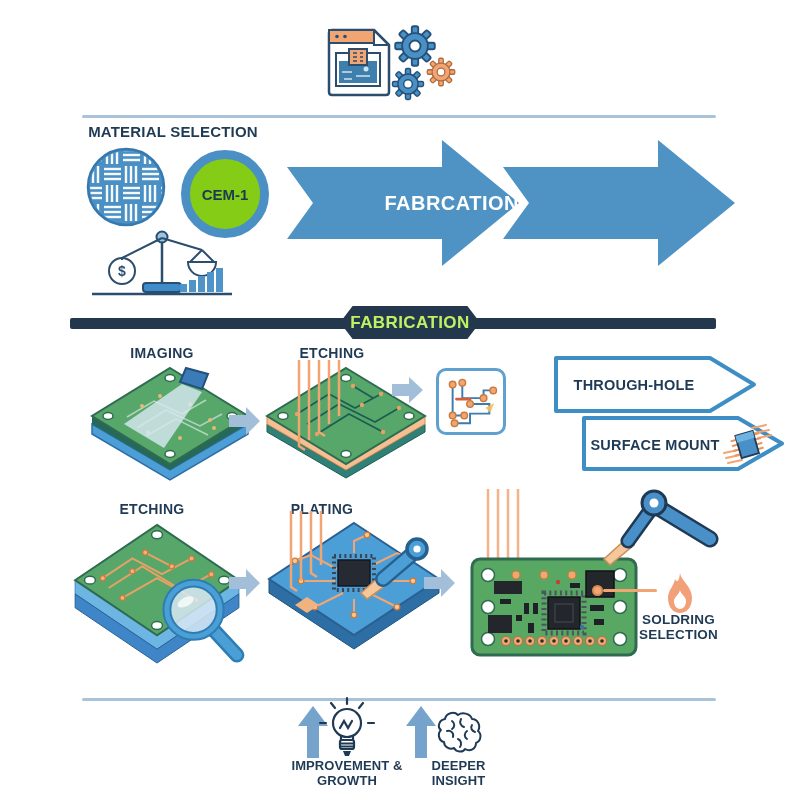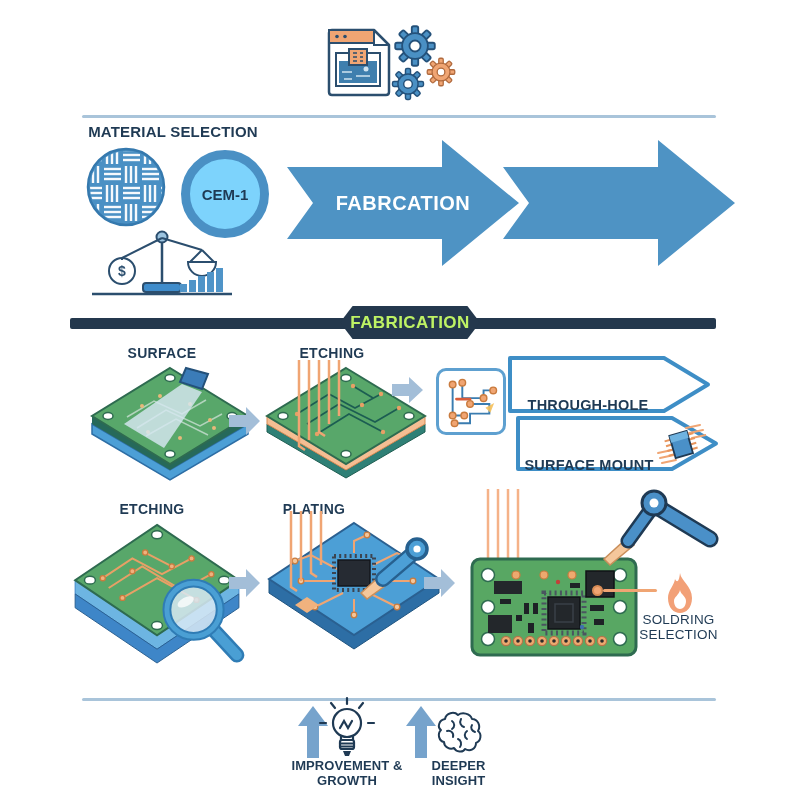--- a/index.html
+++ b/index.html
@@ -2,39 +2,39 @@
 <html><head>
 <meta charset="utf-8">
 <style>
   html,body{margin:0;padding:0;background:#fff;}
   #stage{position:relative;width:800px;height:800px;background:#ffffff;overflow:hidden;
          font-family:"Liberation Sans",sans-serif;}
   .abs{position:absolute;}
   .lbl{font-weight:700;color:#1f3a54;text-align:center;}
   .divider{background:#a9c4da;height:3px;border-radius:2px;}
   .step-label{font-size:14px;letter-spacing:.3px;}
-  .proc-arrow{display:flex;align-items:center;justify-content:center;}
+  .proc-arrow{display:flex;align-items:center;justify-content:flex-end;}
   .proc-arrow span{position:relative;z-index:2;color:#fff;font-weight:700;font-size:20px;letter-spacing:.5px;}
   .proc-arrow svg{position:absolute;left:0;top:0;z-index:1;}
   .banner-bar{background:#24384d;border-radius:2px;}
   .banner-hex{background:#24384d;display:flex;align-items:center;justify-content:center;
               clip-path:polygon(9% 0%,91% 0%,100% 50%,91% 100%,9% 100%,0% 50%);}
   .banner-hex span{color:#bef264;font-weight:700;font-size:17px;letter-spacing:.4px;}
-  .opt-banner{display:flex;align-items:flex-end;}
+  .opt-banner{display:flex;align-items:center;margin-left:46px;}
   .opt-banner svg.shape{position:absolute;left:0;top:0;}
   .opt-banner .opt-label{position:relative;z-index:2;width:100%;text-align:center;
        padding-right:44px;box-sizing:border-box;font-weight:700;font-size:14.5px;color:#1f3a54;letter-spacing:.2px;}
-  .cem-ring{border:9px solid #4a90c4;border-radius:50%;background:#7dd3fc;
+  .cem-ring{border:9px solid #4a90c4;border-radius:50%;background:#84cc16;
             display:flex;align-items:center;justify-content:center;}
   .cem-ring span{font-weight:700;font-size:15px;color:#1f3a54;}
   .schembox{border:3px solid #5ea0d0;border-radius:10px;background:#fff;box-sizing:border-box;
             display:flex;align-items:center;justify-content:center;}
   .callout-line{background:#f0a573;border-radius:2px;}
   .callout-dot{width:11px;height:11px;border-radius:50%;background:#f0a573;border:2px solid #d88c55;box-sizing:border-box;}
-  .callout-text div{font-weight:400;font-size:13.5px;line-height:1.14;color:#1f3a54;text-align:center;letter-spacing:.2px;}
+  .callout-text div{font-weight:700;font-size:13.5px;line-height:1.14;color:#1f3a54;text-align:center;letter-spacing:.2px;}
   .foot-label{font-weight:700;font-size:13px;color:#1f3a54;text-align:center;letter-spacing:.1px;}
 </style>
 </head>
 <body>
 
 <div id="stage">
 
   <svg class="abs" style="left:322px;top:20px" width="140" height="88" viewBox="0 0 140 88">
     <defs>
       <g id="gear">
@@ -134,21 +134,21 @@
     <svg width="232" height="126" viewBox="0 0 232 126">
       <polygon points="0,27 155,27 155,0 232,63 155,126 155,99 0,99 26,63" fill="#4e93c4"></polygon>
     </svg>
   </div>
 
   <div class="abs banner-bar" style="left:70px;top:318px;width:646px;height:11px"></div>
   <div class="abs banner-hex" style="left:340px;top:306px;width:140px;height:33px">
     <span>FABRICATION</span>
   </div>
 
-  <div class="abs lbl step-label" style="left:92px;top:345px;width:140px">SURFACE</div>
+  <div class="abs lbl step-label" style="left:92px;top:345px;width:140px">IMAGING</div>
   <div class="abs lbl step-label" style="left:262px;top:345px;width:140px">ETCHING</div>
 
   <svg class="abs" style="left:82px;top:362px" width="175" height="120" viewBox="0 0 175 120">
     <polygon points="10,62 88,108 166,62 166,72 88,118 10,72" fill="#4c9fd6" stroke="#2d6ea5" stroke-width="1.5"></polygon>
     <polygon points="10,54 88,100 166,54 166,62 88,108 10,62" fill="#26695a"></polygon>
     <polygon points="88,6 166,54 88,102 10,54" fill="#58a76a" stroke="#2e6b50" stroke-width="2"></polygon>
     <g stroke="#bcd9c6" stroke-width="1.5" fill="none" opacity="0.9">
       <polyline points="45,55 72,39 100,52 124,38"></polyline>
       <polyline points="55,66 84,48 118,64 140,52"></polyline>
       <polyline points="64,74 94,57 126,73"></polyline>
@@ -235,21 +235,21 @@
       </g>
     </svg>
   </div>
 
   <div class="abs opt-banner" style="left:508px;top:356px;width:204px;height:57px">
     <svg class="shape" width="204" height="57" viewBox="0 0 204 57">
       <polygon points="2,2 156,2 200,28.5 156,55 2,55" fill="#fff" stroke="#3e8ec6" stroke-width="4" stroke-linejoin="round"></polygon>
     </svg>
     <div class="opt-label">THROUGH-HOLE</div>
   </div>
-  <div class="abs opt-banner" style="left:516px;top:416px;width:204px;height:57px">
+  <div class="abs opt-banner" style="left:536px;top:416px;width:204px;height:57px">
     <svg class="shape" width="204" height="55" viewBox="0 0 204 55">
       <polygon points="2,2 156,2 200,27.5 156,53 2,53" fill="#fff" stroke="#3e8ec6" stroke-width="4" stroke-linejoin="round"></polygon>
     </svg>
     <div class="opt-label" style="padding-right:58px">SURFACE MOUNT</div>
     <svg class="abs" style="left:140px;top:8px" width="50" height="40" viewBox="0 0 50 40">
       <g stroke="#f0a573" stroke-width="2" stroke-linecap="round">
         <line x1="30" y1="4" x2="44" y2="1"></line>
           <line x1="33" y1="9" x2="47" y2="6"></line>
           <line x1="36" y1="14" x2="50" y2="11"></line>
         <line x1="2" y1="29" x2="16" y2="26"></line>
@@ -267,21 +267,21 @@
           <line x1="33" y1="23" x2="40" y2="23"></line>
             <line x1="33" y1="28" x2="40" y2="28"></line>
         </g>
         <rect x="16" y="9" width="18" height="23" fill="#4a90c8" stroke="#1f3a54" stroke-width="1.8"></rect>
         <rect x="16" y="9" width="18" height="7" fill="#6fb3e0"></rect>
       </g>
     </svg>
   </div>
 
   <div class="abs lbl step-label" style="left:82px;top:501px;width:140px">ETCHING</div>
-  <div class="abs lbl step-label" style="left:244px;top:501px;width:140px">PLATING</div>
+  <div class="abs lbl step-label" style="left:252px;top:501px;width:140px">PLATING</div>
 
   <svg class="abs" style="left:60px;top:517px" width="198" height="148" viewBox="0 0 198 150">
     <polygon points="14,64 97,120 180,64 180,78 97,134 14,78" fill="#6db5e2" stroke="#3e86c8" stroke-width="1"></polygon>
     <polygon points="14,78 97,134 180,78 180,92 97,148 14,92" fill="#3e86c8" stroke="#2a6091" stroke-width="1"></polygon>
     <polygon points="97,8 180,64 97,120 14,64" fill="#58a76a" stroke="#2e6b50" stroke-width="2"></polygon>
     <g stroke="#e8a066" stroke-width="2" fill="none">
       <polyline points="42,62 72,42 102,58 132,42"></polyline>
       <polyline points="48,72 82,50 122,74 152,58"></polyline>
       <polyline points="62,82 97,62 137,84"></polyline>
       <polyline points="85,36 112,50"></polyline>

